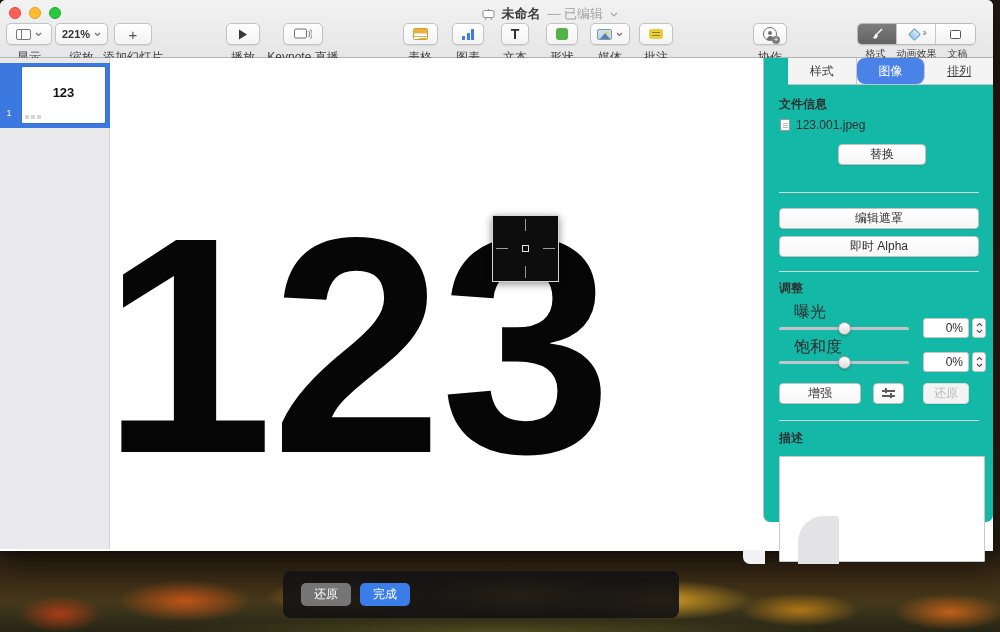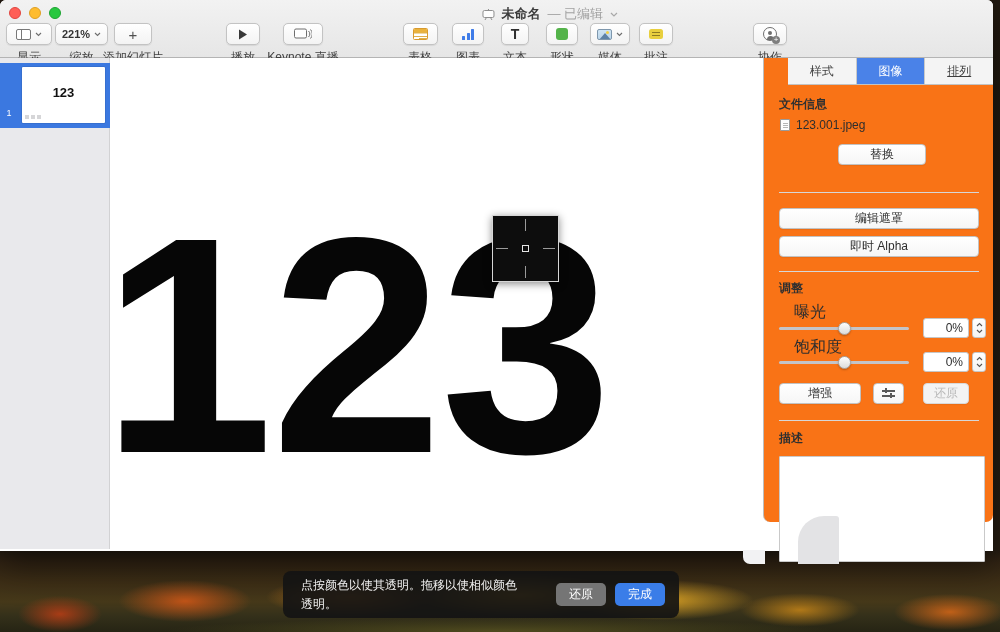--- a/index.html
+++ b/index.html
@@ -96,26 +96,26 @@
     border:1px solid #d6d6d6; box-shadow:0 2px 8px rgba(0,0,0,.45); }
   .loupe i { position:absolute; background:#9a9a9a; }
   .loupe .t { left:32px; top:3px;  width:1px; height:12px; }
   .loupe .b { left:32px; bottom:3px; width:1px; height:12px; }
   .loupe .l { left:3px;  top:32px; width:12px; height:1px; }
   .loupe .r { right:3px; top:32px; width:12px; height:1px; }
   .loupe .c { left:29px; top:29px; width:7px; height:7px; background:transparent; border:1.5px solid #e4e4e4; }
 
   
   .inspector { position:absolute; left:763px; top:58px; width:230px; height:464px;
-    background:#f97316; border-left:1px solid #bdbdbd; border-radius:0 0 7px 7px;padding-left:24px; }
+    background:#14b8a6; border-left:1px solid #bdbdbd; border-radius:0 0 7px 7px;padding-left:24px; }
   .tabs { display:flex; height:27px; background:#f4f4f4; border-bottom:1px solid #c3c3c3; }
   .tabs > div { flex:1; display:flex; align-items:center; justify-content:center;
     font-size:12px; color:#3f3f3f; border-right:1px solid #c9c9c9; }
   .tabs > div:last-child { border-right:none;text-decoration:underline; }
-  .tabs > div.sel { background:#4a82e8; color:#fff; }
+  .tabs > div.sel { background:#4a82e8; color:#fff;border-radius:8px; }
 
   .sec-label { position:absolute; left:15px; font-size:12px; font-weight:bold; color:#303030; }
   .filerow { position:absolute; left:16px; top:60px; display:flex; align-items:center; gap:6px; font-size:12px; color:#2e2e2e; }
   .ic-file { width:10px; height:12px; background:#fdfdfd; border:1px solid #9a9a9a; border-radius:1px; position:relative; }
   .ic-file::before { content:""; position:absolute; left:1.5px; top:3px; width:5px; height:1px; background:#b5b5b5; box-shadow:0 2px 0 #b5b5b5, 0 4px 0 #b5b5b5; }
 
   .btn { position:absolute; height:21px; background:linear-gradient(#ffffff,#f6f6f6);
     border:1px solid #c2c2c2; border-radius:4px; font-size:12px; color:#2e2e2e;
     display:flex; align-items:center; justify-content:center; box-shadow:0 0.5px 1px rgba(0,0,0,.06); }
   .btn.disabled { color:#b9b9b9; background:#f3f3f3; border-color:#d9d9d9; }
@@ -272,20 +272,41 @@
 
     <div class="tbi" style="left:750px;width:40px;">
       <div class="bezel">
           <span class="ic-collab">
             <span class="collab-body"></span>
           </span>
         </div>
       <div class="tblabel">协作</div>
     </div>
 
+    <div class="tbi" style="left:855px;">
+      <div class="seg">
+        <div class="sel">
+          <svg width="13" height="13" viewBox="0 0 13 13">
+            <path d="M11.5 1.5L6 7l-1-1 5.5-5.5z" fill="#fff"></path>
+            <path d="M5.8 6.8L4.6 5.6c-.6.6-.7 1.4-1 2.2-.3.8-1 1.6-2.1 2 1.4 1 3.3 1 4.4-.1.8-.8 1-2 .9-2.9z" fill="#fff"></path>
+          </svg>
+        </div>
+        <div>
+            <span class="ic-anim"></span>
+          </div>
+        <div>
+            <span class="ic-doc"></span>
+          </div>
+      </div>
+      <div class="seg-labels">
+        <span>格式</span>
+        <span>动画效果</span>
+        <span>文稿</span>
+      </div>
+    </div>
   </div>
 
   <div class="slides-panel">
     <div class="sel-band"></div>
     <div class="thumb">
       <div class="thumb-text">123</div>
       <div class="thumb-dots">
           <i></i>
           <i></i>
           <i></i>
@@ -366,16 +387,15 @@
 
     <div class="sec-label" style="top:372px;">描述</div>
     <textarea class="descbox" style=""></textarea>
     <div class="gray-blob"></div>
   </div>
 
   <div class="canvas-tab"></div>
 </div>
 
 <div class="toast">
-  <div class="toast-msg">点按颜色以使其透明。拖移以使相似颜色透明。</div>
   <button class="toast-btn gray">还原</button>
   <button class="toast-btn blue">完成</button>
 </div>
 
 </body></html>

